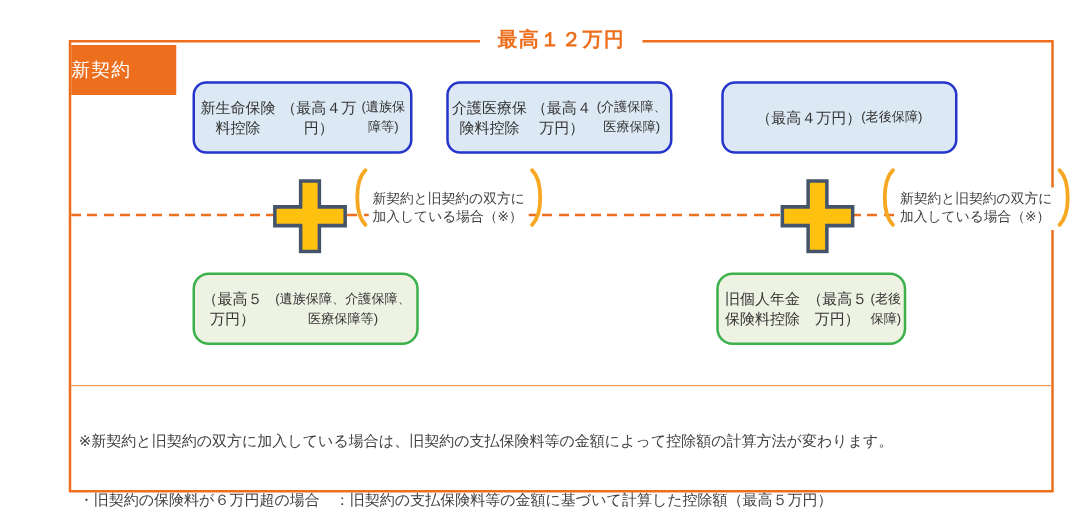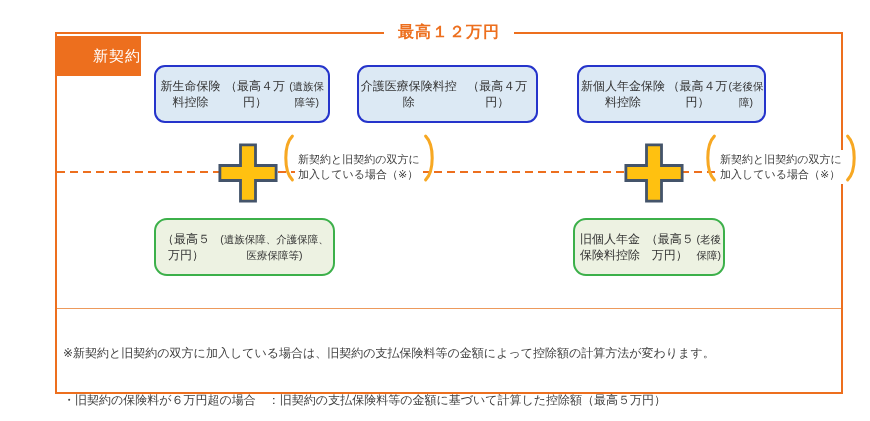--- a/index.html
+++ b/index.html
@@ -7,21 +7,21 @@
   .canvas{position:relative;width:870px;height:421px;background:#ffffff;overflow:hidden;}
 
   .frame{position:absolute;left:55px;top:32px;width:788px;height:362px;
          border:2px solid #ed6f1e;box-sizing:border-box;}
 
   .diagram-title{position:absolute;left:50%;top:-12px;transform:translateX(-50%);
          background:#ffffff;padding:0 14px;color:#ed6f1e;font-size:16px;font-weight:bold;
          white-space:nowrap;letter-spacing:1px;}
 
   .row-label{position:absolute;left:0;width:84px;height:40px;background:#ed6f1e;
-         color:#ffffff;font-size:15px;display:flex;align-items:center;justify-content:flex-end;
+         color:#ffffff;font-size:15px;display:flex;align-items:center;justify-content:flex-start;
          letter-spacing:1px;}
   .row-label.new{top:2px;}
   .row-label.old{top:137px;}
 
   .ded-box{position:absolute;box-sizing:border-box;border-radius:11px;
          display:flex;flex-direction:row;align-items:center;justify-content:center;
          text-align:center;line-height:16px;font-size:12px;color:#333333;}
   .ded-box .cov{font-size:10.5px;}
   .blue-box{border:2px solid #2534cb;background:#dce9f4;top:31px;height:58px;}
   .green-box{border:2px solid #3cb04a;background:#edf2e2;top:184px;height:58px;border-radius:13px;}
@@ -64,23 +64,23 @@
     </div>
 
     <div class="ded-box blue-box b1">
       <span>新生命保険料控除</span>
       <span>（最高４万円）</span>
       <span class="cov">(遺族保障等)</span>
     </div>
     <div class="ded-box blue-box b2">
       <span>介護医療保険料控除</span>
       <span>（最高４万円）</span>
+      <span class="cov">(介護保障、医療保障)</span>
     </div>
     <div class="ded-box blue-box b3">
-      <span>新個人年金保険料控除</span>
       <span>（最高４万円）</span>
       <span class="cov">(老後保障)</span>
     </div>
 
     <div class="dash-line"></div>
 
     <div class="plus-wrap plus-left">
       <svg width="60" height="60" viewBox="0 0 64 64">
         <path d="M24 2 H40 V24 H62 V40 H40 V62 H24 V40 H2 V24 H24 Z" fill="#FFC110" stroke="#44546A" stroke-width="3" stroke-linejoin="miter"></path>
       </svg>

